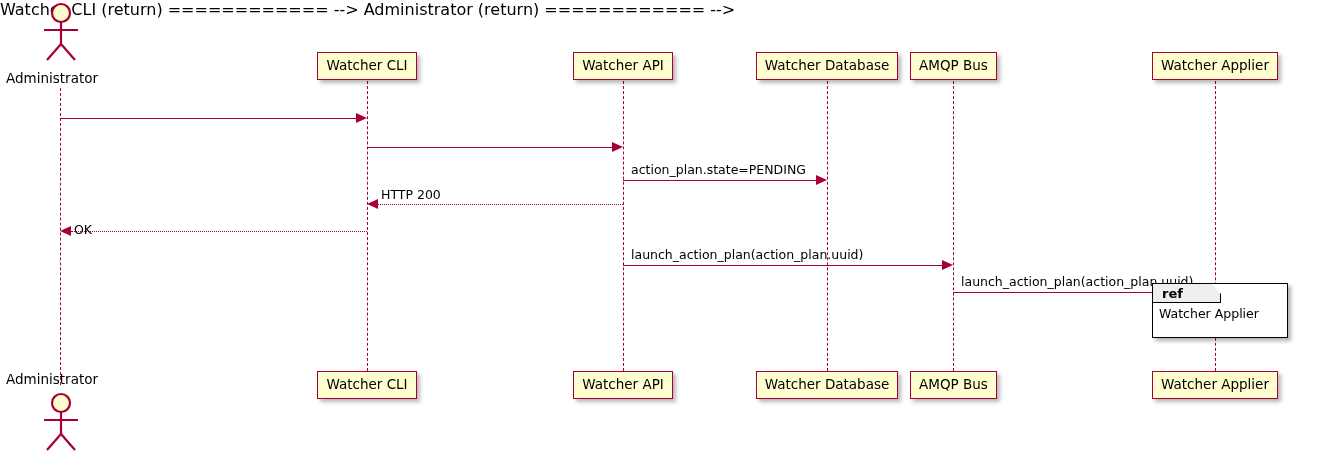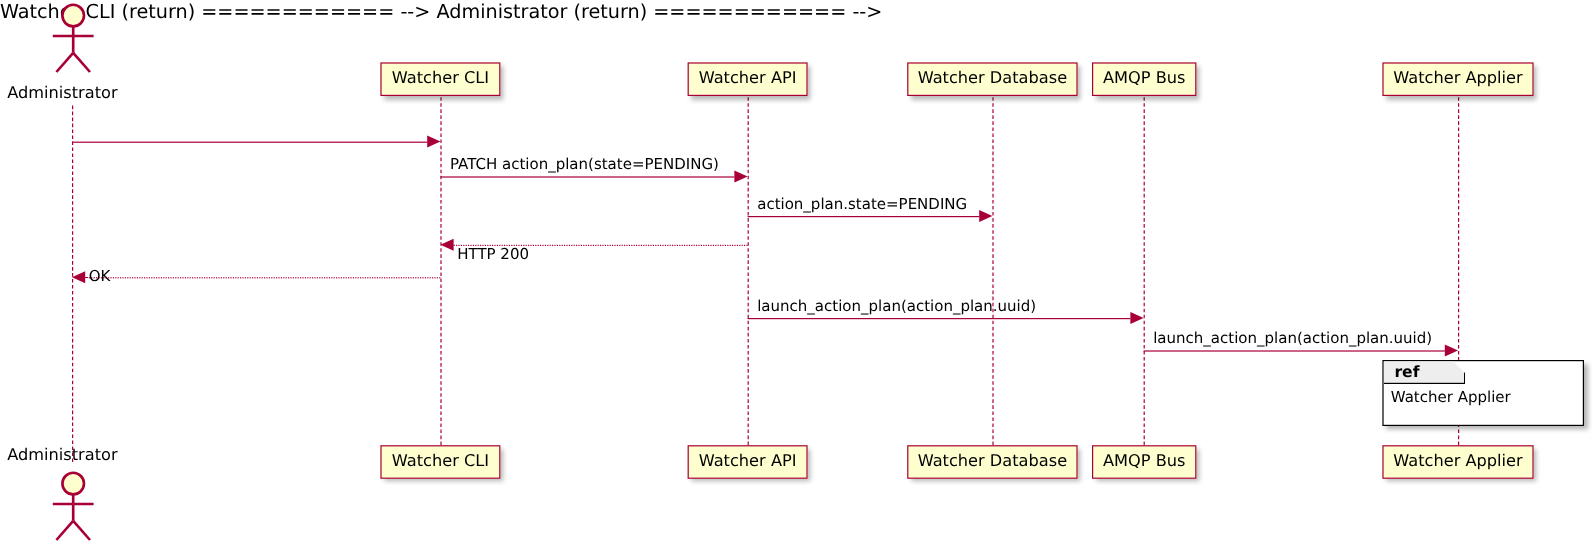--- a/index.html
+++ b/index.html
@@ -193,49 +193,48 @@
     <span>Watcher Applier</span>
   </div>
 
   
   <div class="msg" style="left:60px; top:118px; width:296px;"></div>
   <div class="arrowhead right" style="left:356px; top:113px;"></div>
 
   
   <div class="msg" style="left:367px; top:147px; width:245px;"></div>
   <div class="arrowhead right" style="left:612px; top:142px;"></div>
-  <div class="msg-label" style="left:375px; top:131px;">PATCH action_plan(state=PENDING)</div>
 
   
   <div class="msg" style="left:623px; top:180px; width:193px;"></div>
   <div class="arrowhead right" style="left:816px; top:175px;"></div>
   <div class="msg-label" style="left:631px; top:164px;">action_plan.state=PENDING</div>
 
    Watcher CLI (return) ============ --&gt;
   <div class="msg dotted" style="left:378px; top:204px; width:245px;"></div>
   <div class="arrowhead left" style="left:367px; top:199px;"></div>
-  <div class="msg-label" style="left:381px; top:206px;">HTTP 200</div>
+  <div class="msg-label" style="left:381px; top:189px;">HTTP 200</div>
 
    Administrator (return) ============ --&gt;
   <div class="msg dotted" style="left:71px; top:231px; width:296px;"></div>
   <div class="arrowhead left" style="left:60px; top:226px;"></div>
   <div class="msg-label" style="left:74px; top:204px;margin-top:20px;">OK</div>
 
   
   <div class="msg" style="left:623px; top:265px; width:319px;"></div>
   <div class="arrowhead right" style="left:942px; top:260px;"></div>
   <div class="msg-label" style="left:631px; top:249px;">launch_action_plan(action_plan.uuid)</div>
 
   
   <div class="msg" style="left:953px; top:292px; width:251px;"></div>
   <div class="arrowhead right" style="left:1204px; top:287px;"></div>
   <div class="msg-label" style="left:961px; top:276px;">launch_action_plan(action_plan.uuid)</div>
 
   
-  <div class="ref-box" style="left:1152px; top:300px; width:168px; height:55px;">
+  <div class="ref-box" style="left:1152px; top:283px; width:136px; height:55px;">
     <div class="ref-tab" style="width:68px;">
       <span>ref</span>
     </div>
     <div class="ref-body">
       <div>Watcher Applier</div>
     </div>
   </div>
 
 </div>
 

